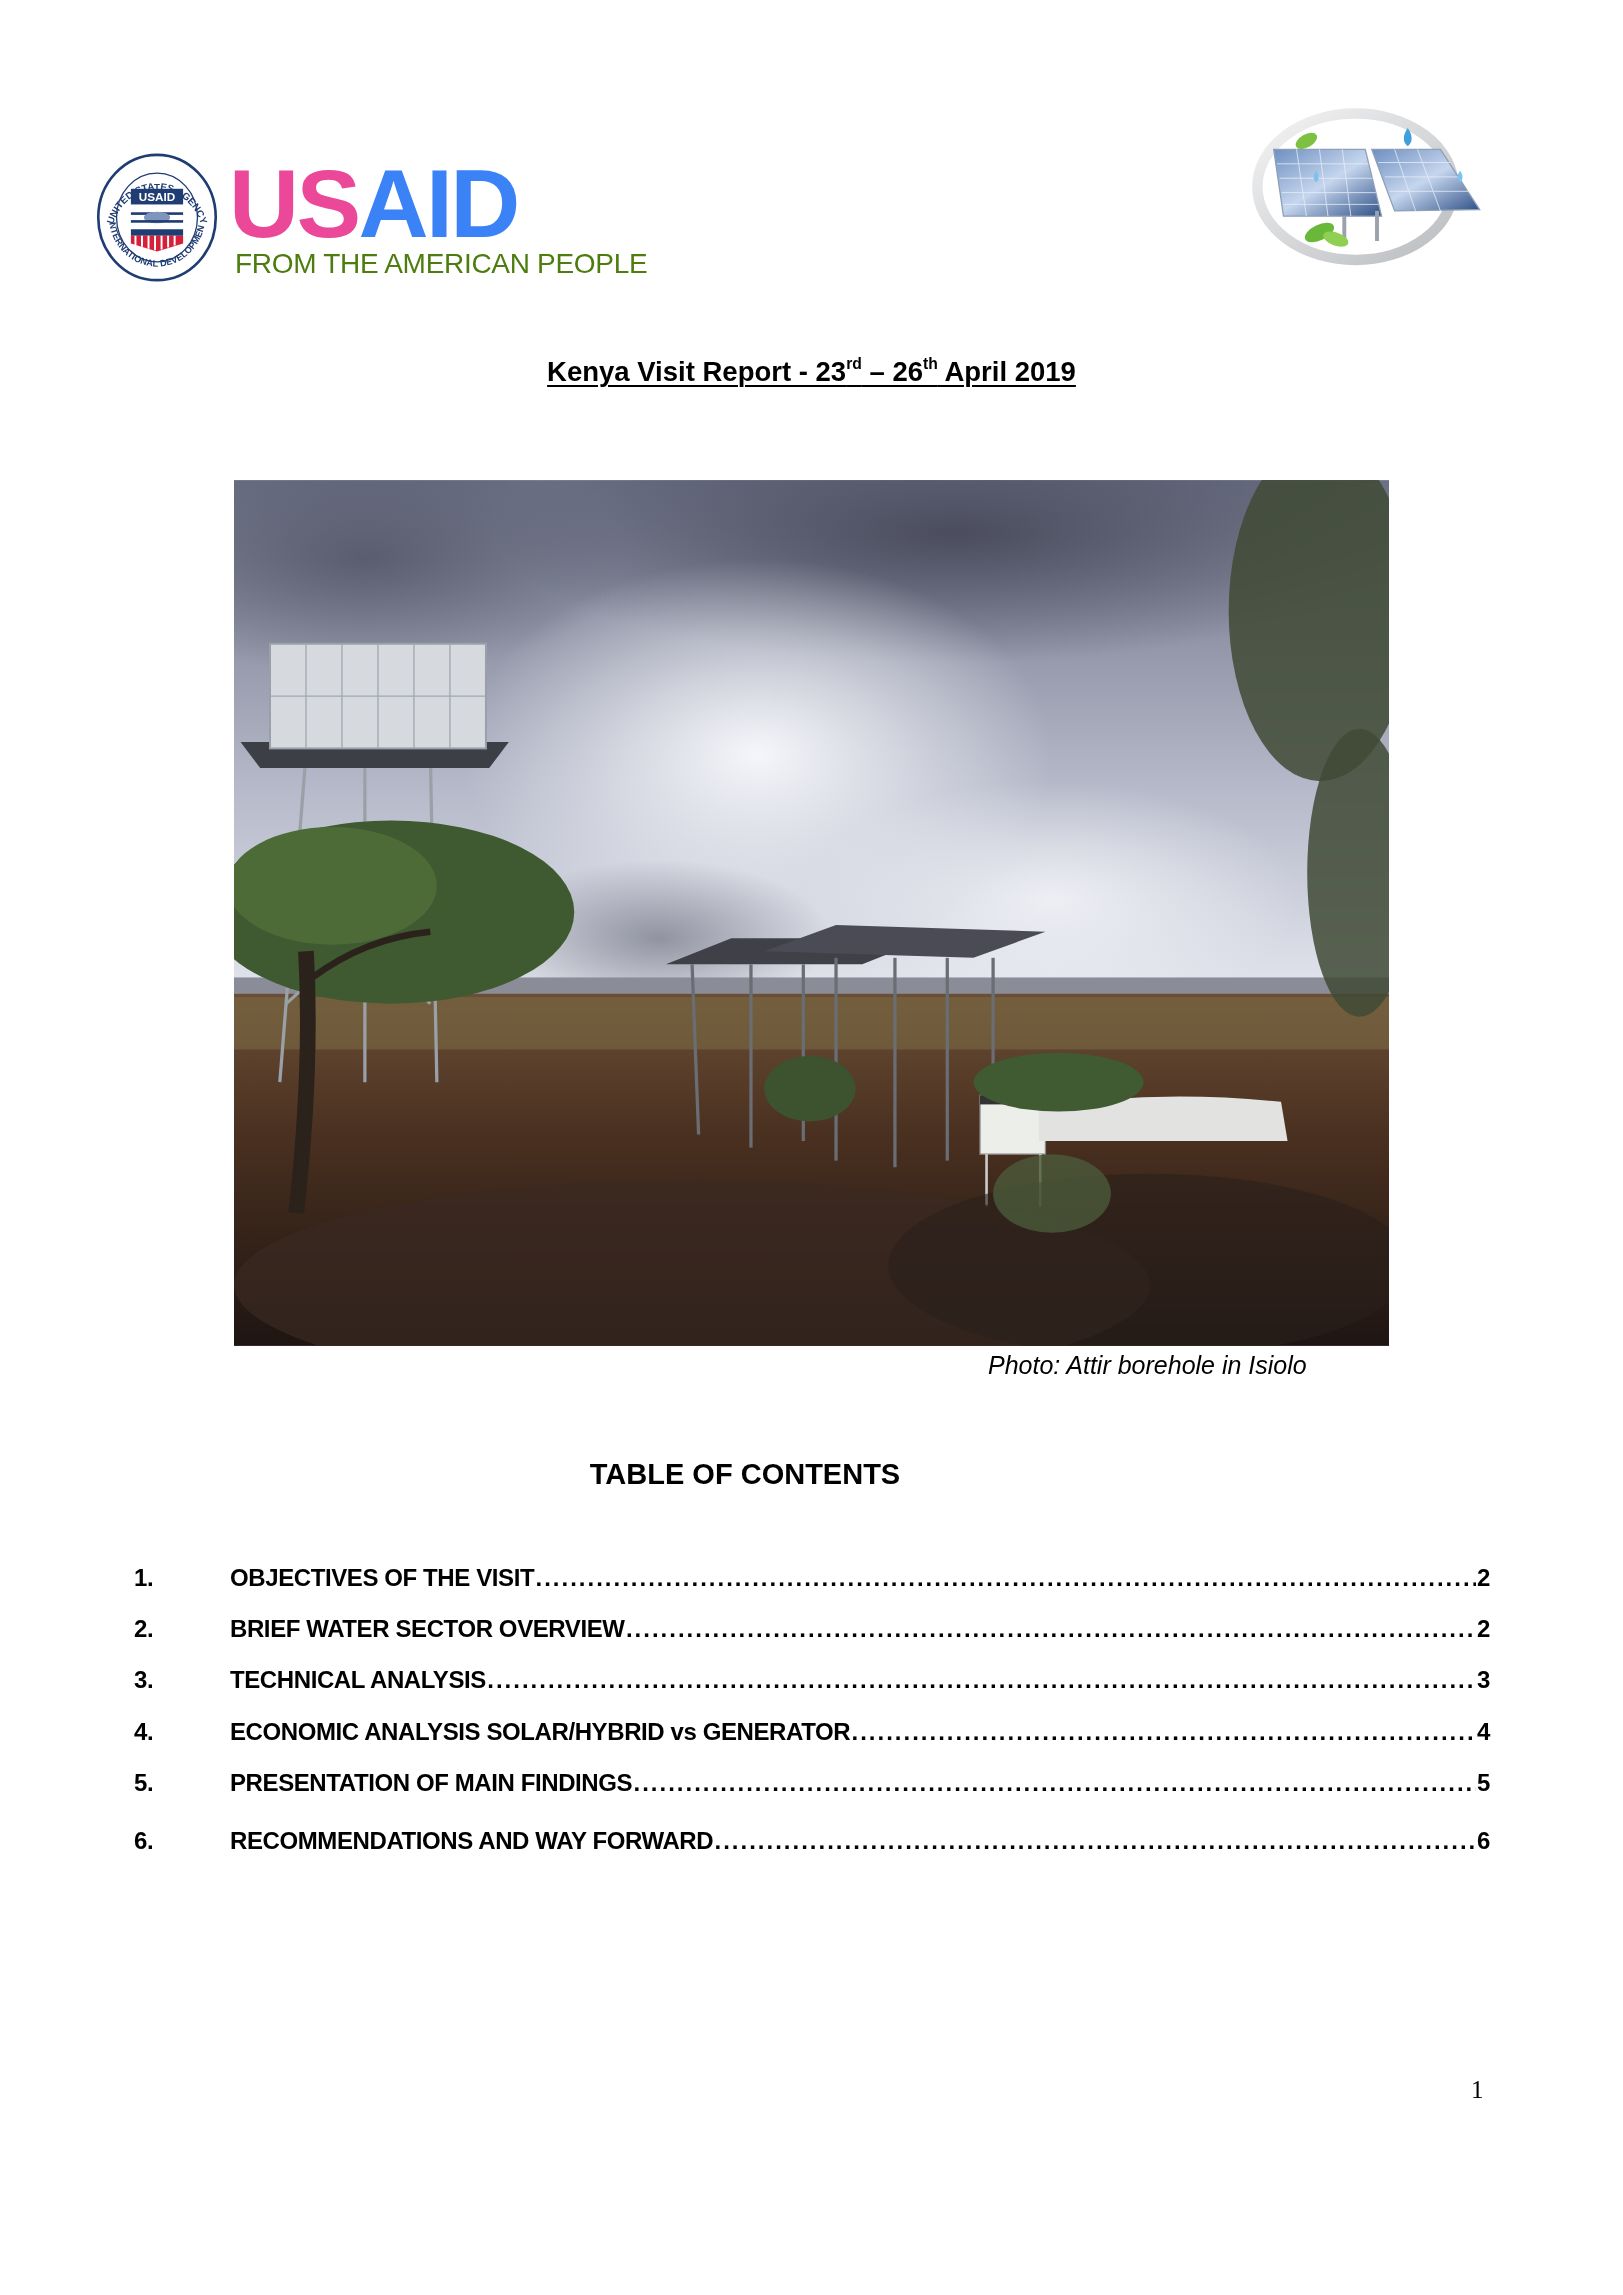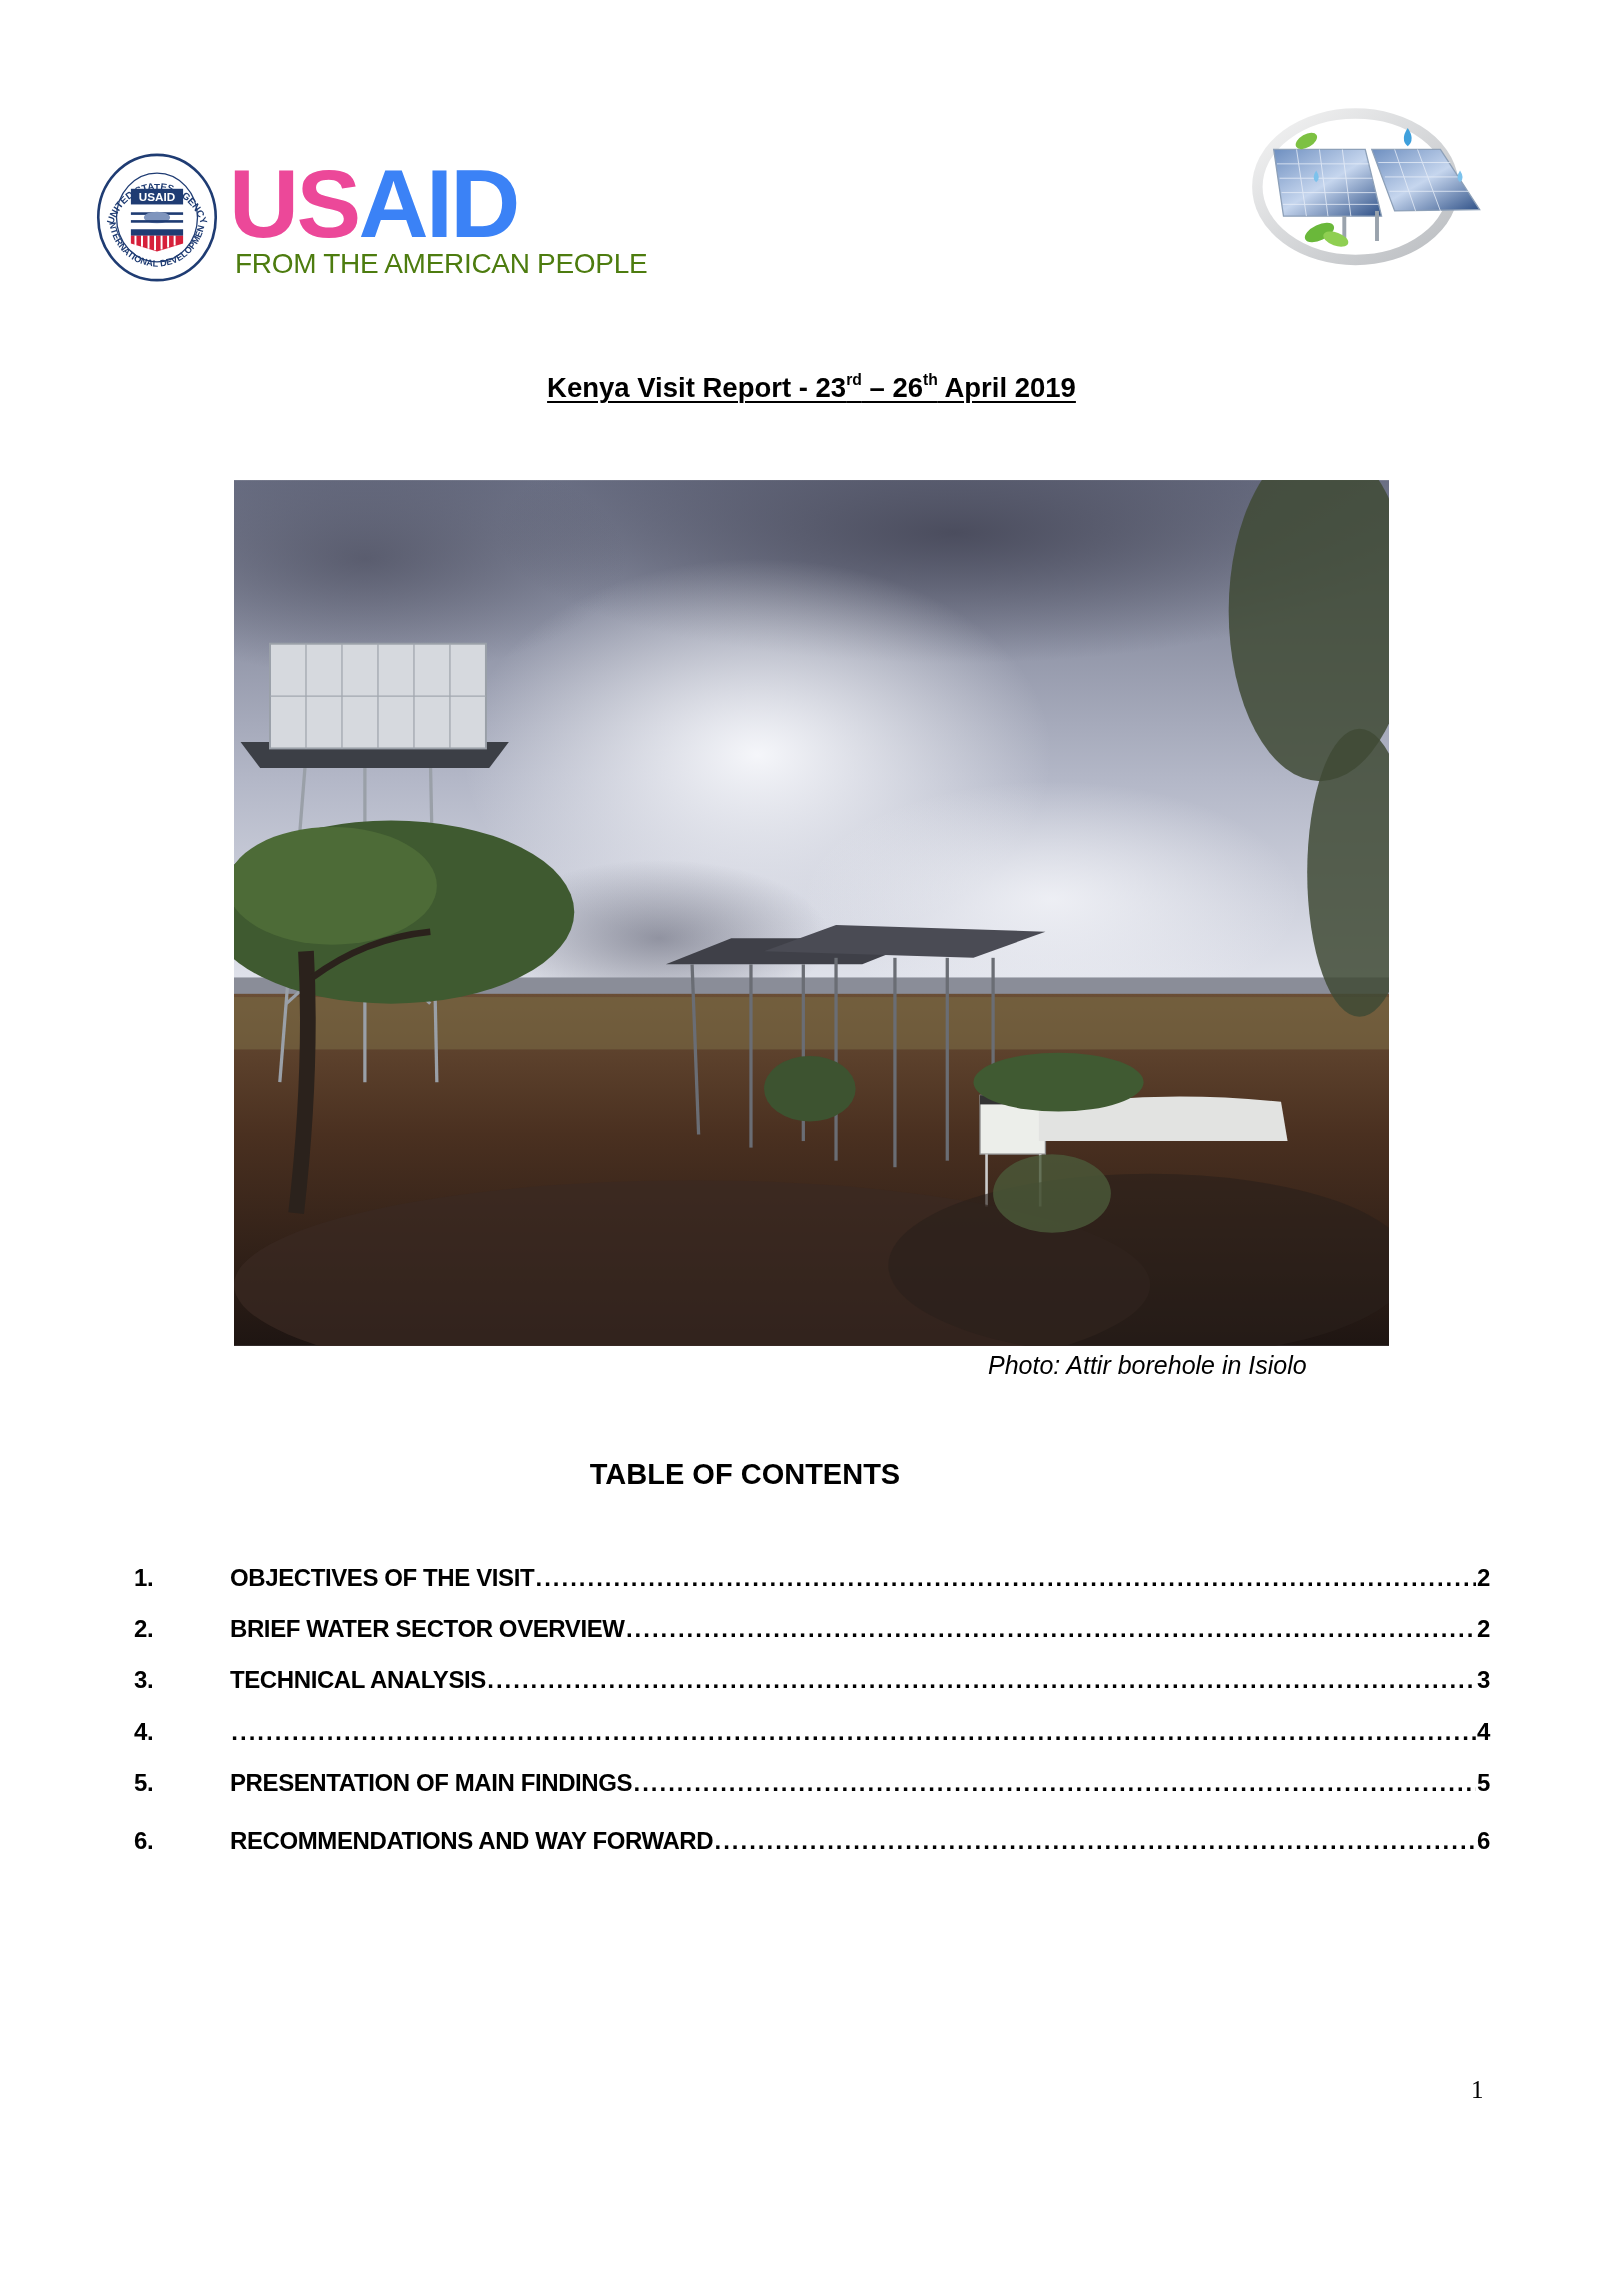--- a/index.html
+++ b/index.html
@@ -18,21 +18,21 @@
              letter-spacing:-0.3px; white-space:nowrap; font-family:"Liberation Sans", sans-serif; }
 
   
   .gswi-logo { position:absolute; left:1231px; top:105px; width:275px; height:242px; }
   .gswi-art { position:absolute; left:13px; top:0; width:249px; height:170px; }
   .gswi-text { position:absolute; left:0; top:173px; width:275px; text-align:center;
                color:#1e6fc4; font-style:italic; font-weight:bold; font-size:23px; line-height:33px;
                font-family:"Liberation Sans", sans-serif; }
 
   
-  .report-title { position:absolute; left:0; width:1623px; top:372px; text-align:center;
+  .report-title { position:absolute; left:0; width:1623px; top:356px; text-align:center;
                   font-weight:bold; font-size:27.5px; text-decoration:underline;
                   text-decoration-thickness:2px; text-underline-offset:3.9px;
                   font-family:"Liberation Sans", sans-serif; }
   .report-title sup { font-size:15.7px; vertical-align:11.8px; line-height:0; }
 
   
   .photo { position:absolute; left:234px; top:480px; width:1155px; height:866px; overflow:hidden; }
   .photo svg { display:block; }
   .caption { position:absolute; left:988px; top:1351px; font-style:italic; font-size:25px;
              font-family:"Liberation Sans", sans-serif; }
@@ -228,20 +228,21 @@
   <span class="toc-page">2</span>
 </div>
 <div class="toc-row" style="top:1666px">
   <span class="toc-num">3.</span>
   <span class="toc-title">TECHNICAL ANALYSIS</span>
   <span class="toc-leader"></span>
   <span class="toc-page">3</span>
 </div>
 <div class="toc-row" style="top:1718px">
   <span class="toc-num">4.</span>
+  <span class="toc-title">ECONOMIC ANALYSIS SOLAR/HYBRID vs GENERATOR </span>
   <span class="toc-leader"></span>
   <span class="toc-page">4</span>
 </div>
 <div class="toc-row" style="top:1769px">
   <span class="toc-num">5.</span>
   <span class="toc-title">PRESENTATION OF MAIN FINDINGS</span>
   <span class="toc-leader"></span>
   <span class="toc-page">5</span>
 </div>
 <div class="toc-row" style="top:1827px">

